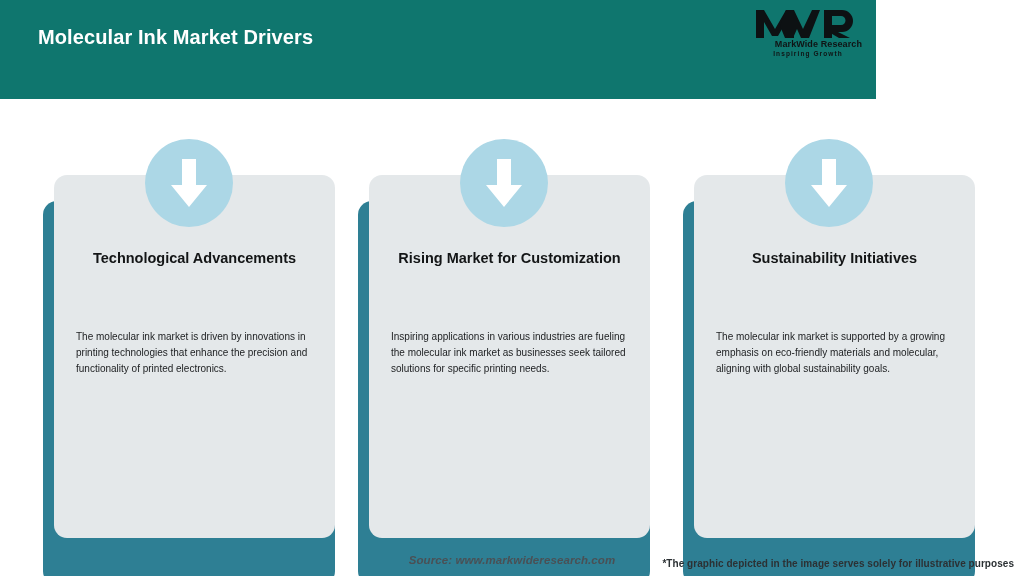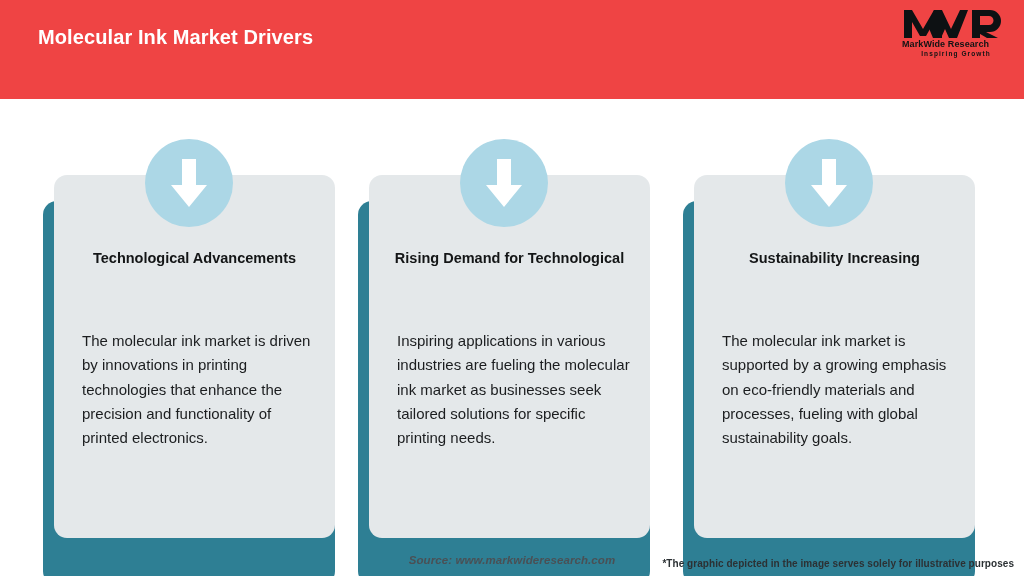--- a/index.html
+++ b/index.html
@@ -12,23 +12,23 @@
     background: #ffffff;
     font-family: "Liberation Sans", sans-serif;
     overflow: hidden;
     position: relative;
   }
 
   
   .header {
     position: absolute;
     left: 0; top: 0;
-    width: 1024px;
+    width: 876px;
     height: 99px;
-    background: #ef4444;
+    background: #0f766e;
   }
   .header-title {
     position: absolute;
     left: 38px;
     top: 26px;
     font-size: 20px;
     font-weight: bold;
     color: #ffffff;
     letter-spacing: 0.1px;
     white-space: nowrap;
@@ -49,21 +49,21 @@
     height: 30px;
     display: flex;
     align-items: center;
     justify-content: center;
   }
   .logo-name {
     position: absolute;
     left: 0;
     top: 30px;
     width: 108px;
-    text-align: left;
+    text-align: right;
     font-size: 9px;
     font-weight: bold;
     color: #101314;
     letter-spacing: 0.1px;
     white-space: nowrap;
   }
   .logo-tag {
     position: absolute;
     left: 0;
     top: 41px;
@@ -120,24 +120,24 @@
     right: 16px;
     top: 72px;
     text-align: center;
     font-size: 14.5px;
     font-weight: bold;
     color: #131516;
     line-height: 1.55;
   }
   .card-body {
     position: absolute;
-    left: 28px;
+    left: 22px;
     right: 18px;
     top: 154px;
-    font-size: 15px;
+    font-size: 10px;
     color: #1b1d1f;
     line-height: 1.62;
     text-align: left;
   }
 
   
   .icon-circle {
     position: absolute;
     top: 0;
     left: 50%;
@@ -212,35 +212,35 @@
     <div class="icon-circle">
       <svg width="40" height="52" viewBox="0 0 40 52" aria-hidden="true">
         <polygon fill="#ffffff" points="13,2 27,2 27,28 38,28 20,50 2,28 13,28"></polygon>
       </svg>
     </div>
   </div>
 
   <div class="card-group g2">
     <div class="card-frame"></div>
     <div class="card">
-      <div class="card-title">Rising Demand for Technological</div>
+      <div class="card-title">Rising Market for Customization</div>
       <div class="card-body">Inspiring applications in various industries are fueling the molecular ink market as businesses seek tailored solutions for specific printing needs.</div>
     </div>
     <div class="icon-circle">
       <svg width="40" height="52" viewBox="0 0 40 52" aria-hidden="true">
         <polygon fill="#ffffff" points="13,2 27,2 27,28 38,28 20,50 2,28 13,28"></polygon>
       </svg>
     </div>
   </div>
 
   <div class="card-group g3">
     <div class="card-frame"></div>
     <div class="card">
-      <div class="card-title">Sustainability Increasing</div>
-      <div class="card-body">The molecular ink market is supported by a growing emphasis on eco-friendly materials and processes, fueling with global sustainability goals.</div>
+      <div class="card-title">Sustainability Initiatives</div>
+      <div class="card-body">The molecular ink market is supported by a growing emphasis on eco-friendly materials and molecular, aligning with global sustainability goals.</div>
     </div>
     <div class="icon-circle">
       <svg width="40" height="52" viewBox="0 0 40 52" aria-hidden="true">
         <polygon fill="#ffffff" points="13,2 27,2 27,28 38,28 20,50 2,28 13,28"></polygon>
       </svg>
     </div>
   </div>
 
 </div>
 

